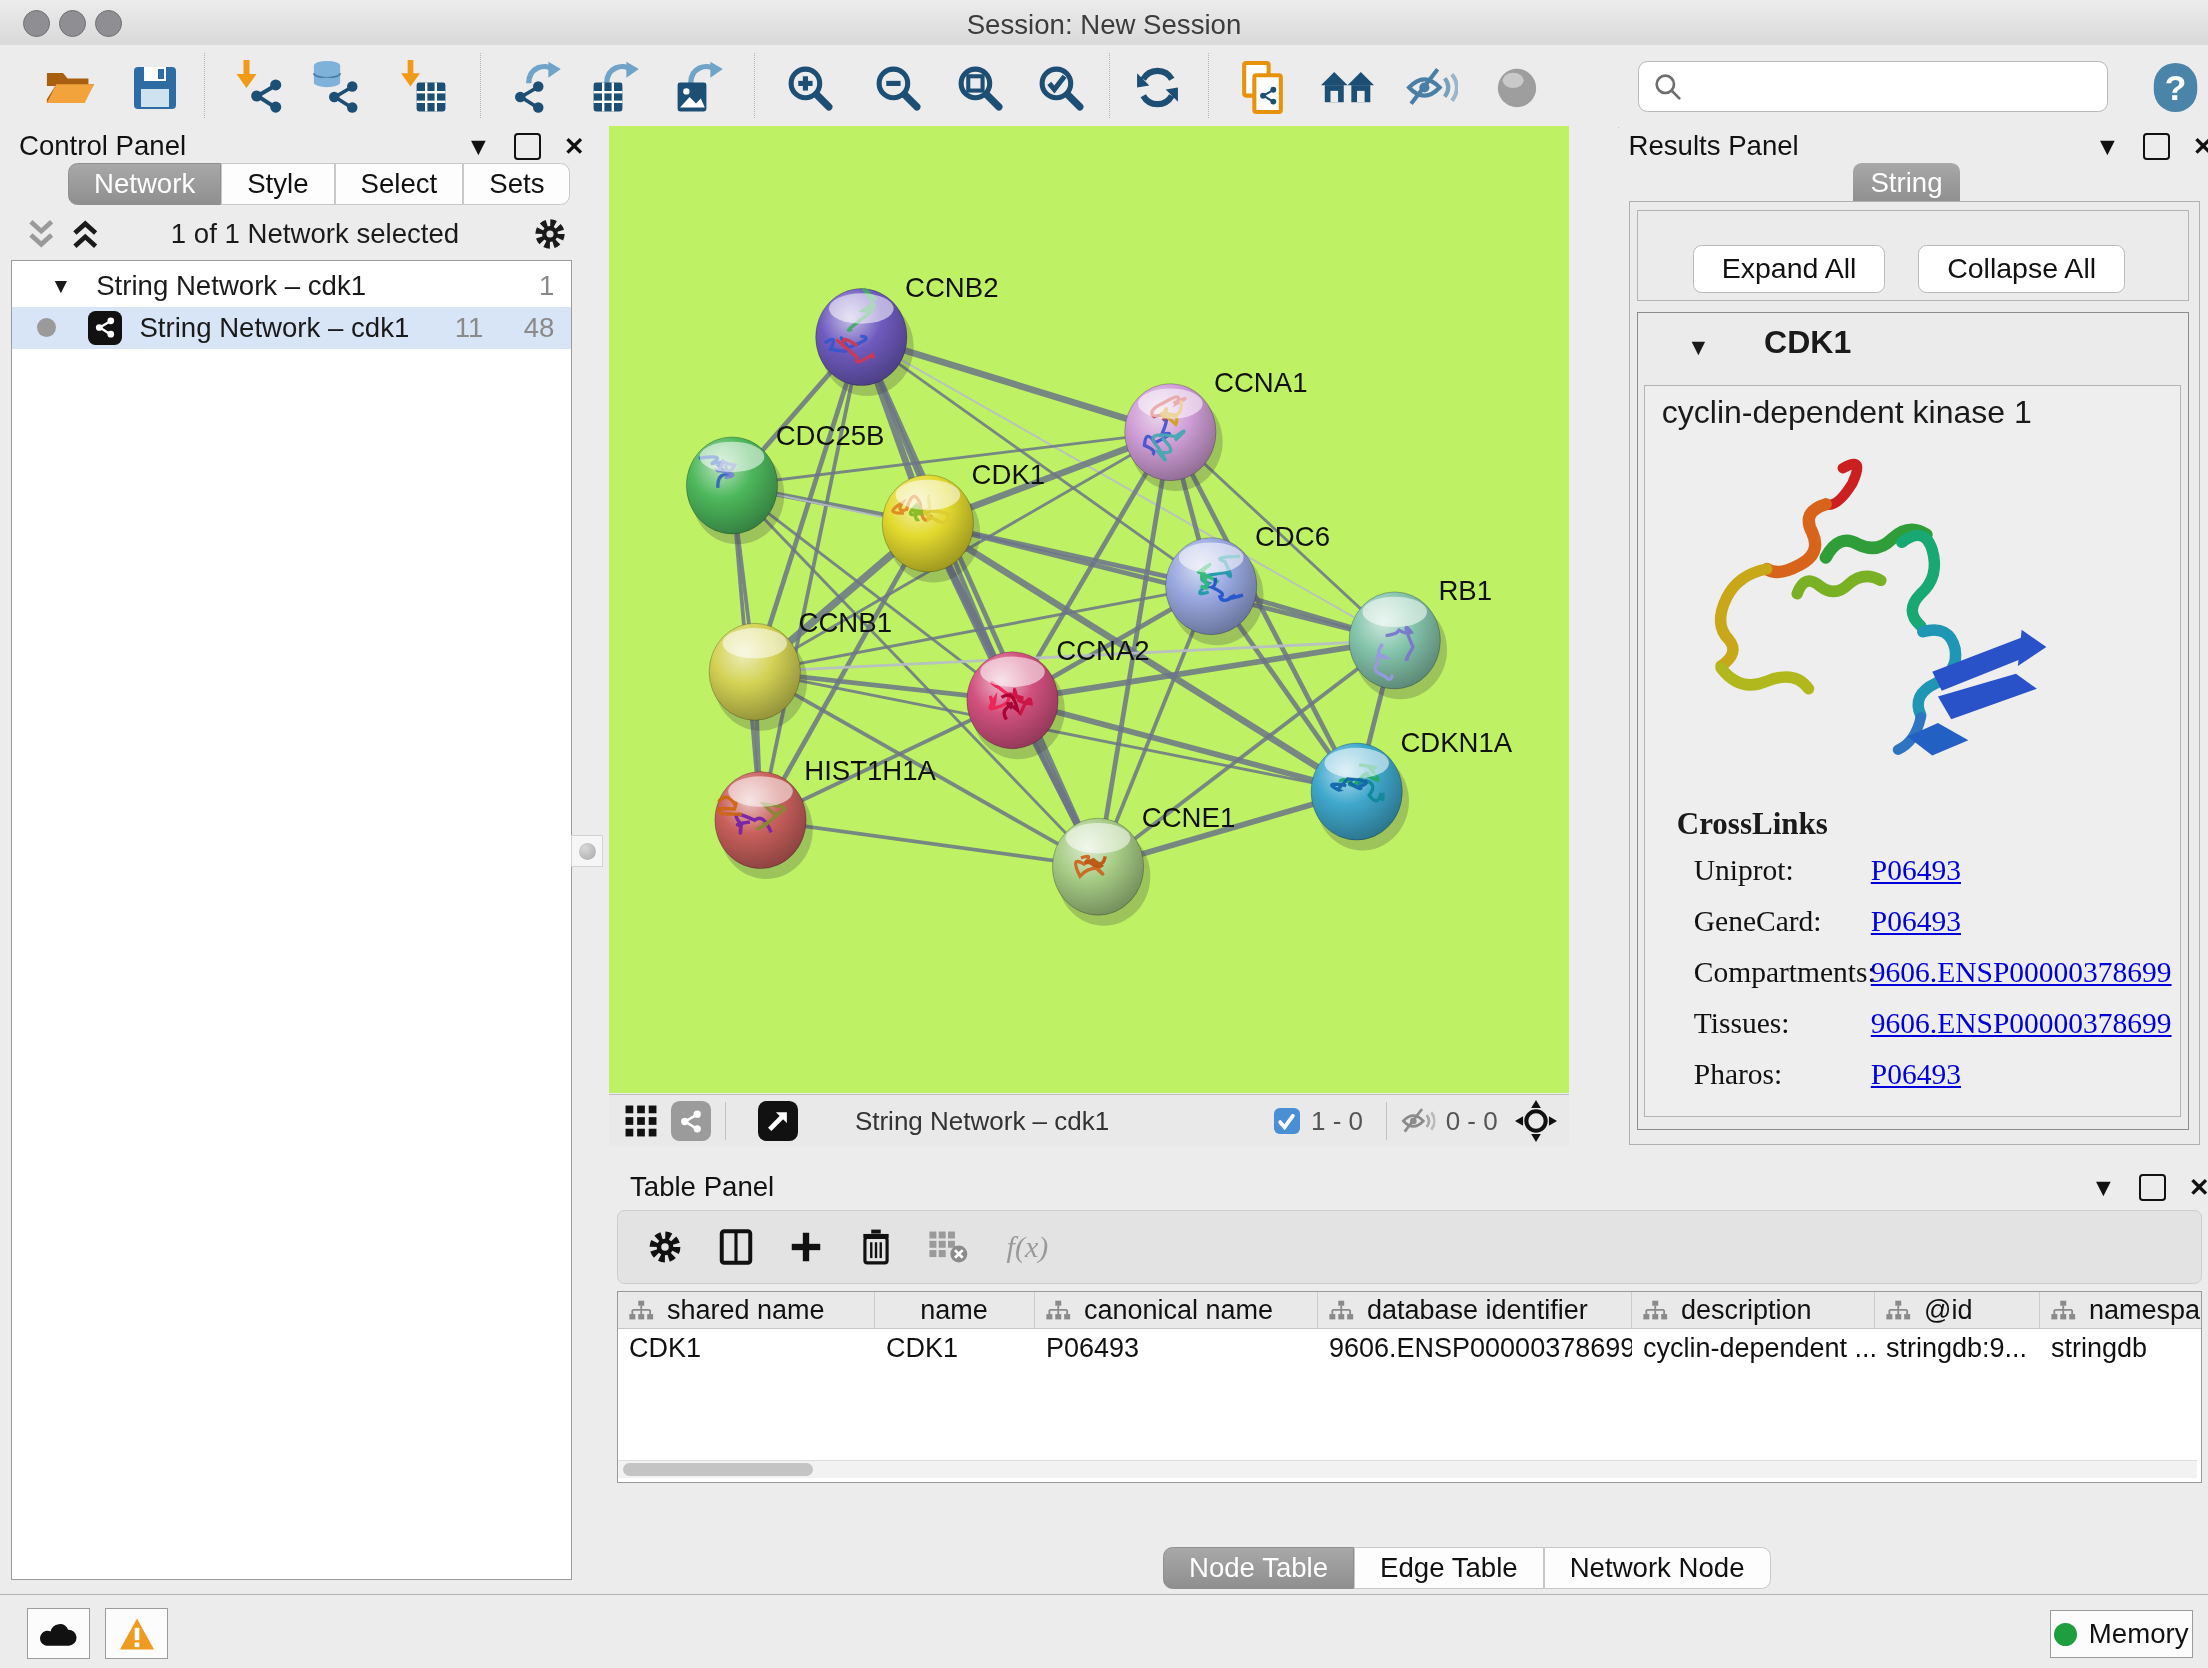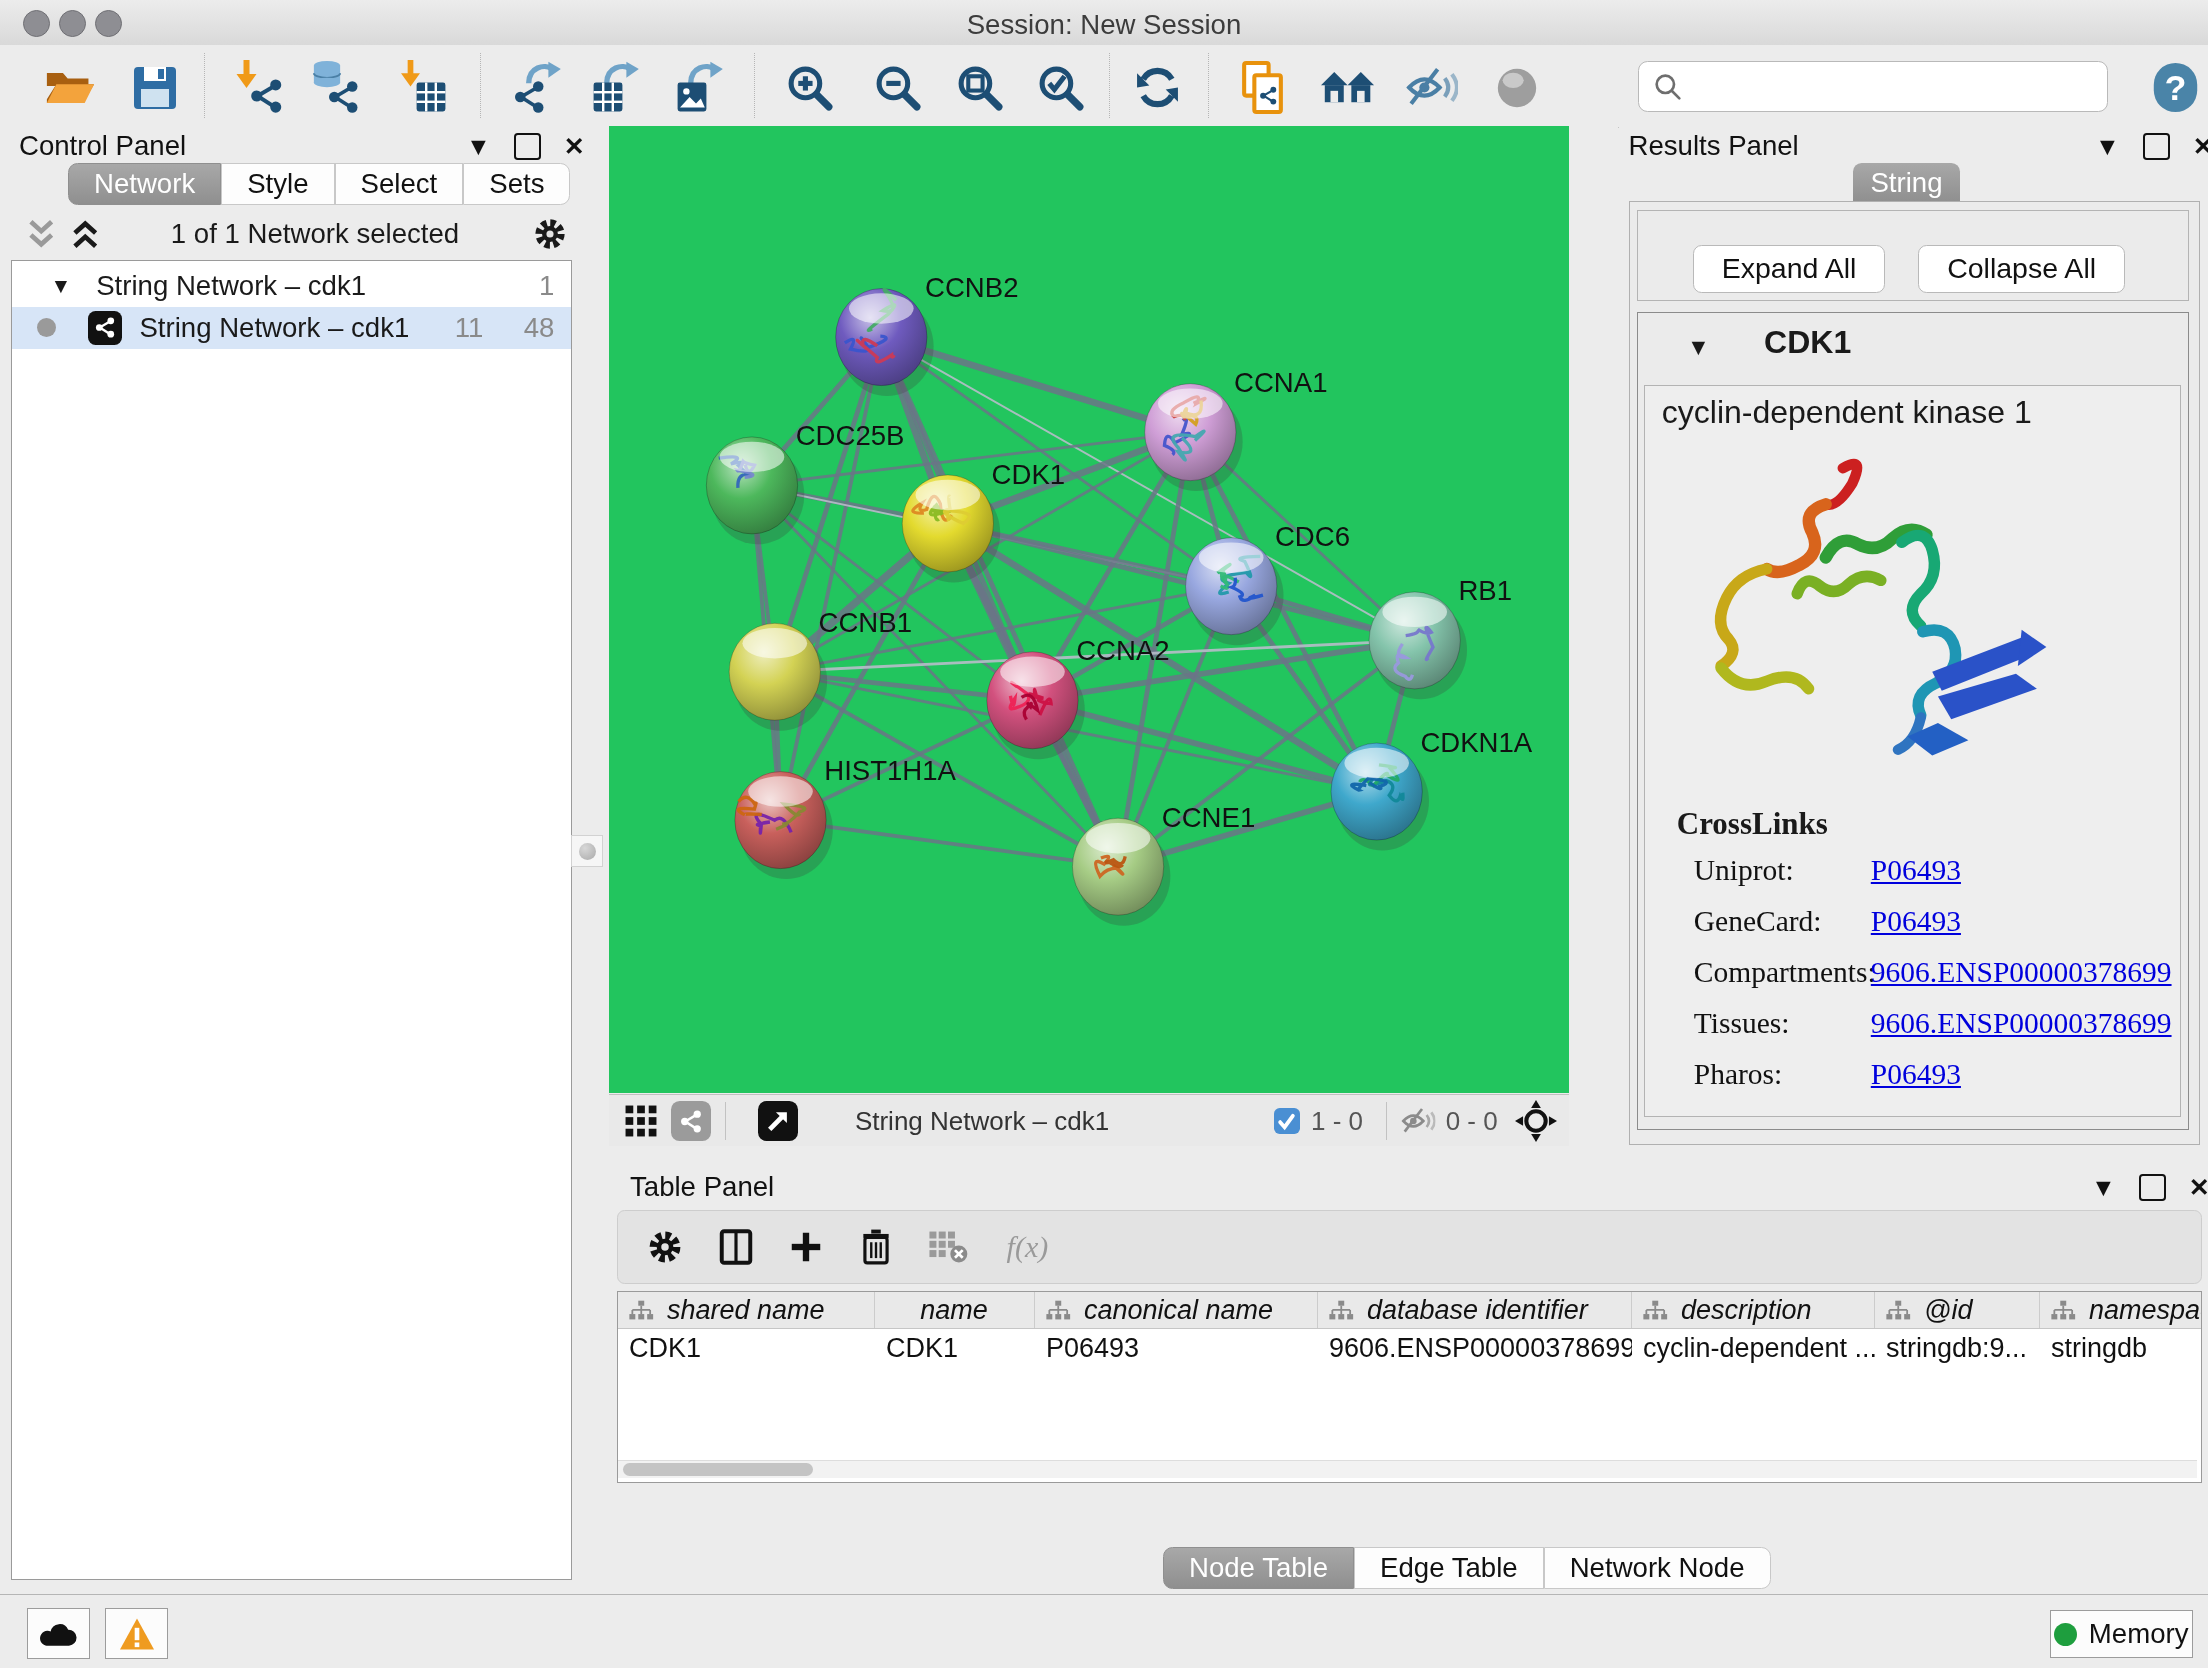--- a/index.html
+++ b/index.html
@@ -38,21 +38,21 @@
   #cp-tabs{position:absolute;left:68px;top:37px;}
   #cp-status{position:absolute;left:0;top:85px;width:590px;height:46px;display:flex;align-items:center;}
   #cp-tree{position:absolute;left:11.4px;top:134px;width:559px;height:1318px;background:#fff;
     border:1.9px solid #9a9a9a;}
   .tree-row{position:relative;height:42px;display:flex;align-items:center;font-size:27.6px;}
   .tree-row.selected{background:#d7e5f7;}
   .count{color:#8a8a8a;}
   .share-badge{width:34px;height:34px;background:#111;border-radius:7.6px;display:flex;
     align-items:center;justify-content:center;}
   
-  #network-view{left:609px;top:126px;width:961px;height:967px;background:#22c55e;padding-left:20px;}
+  #network-view{left:609px;top:126px;width:961px;height:967px;background:#bef264;}
   #net-toolbar{left:609px;top:1094px;width:961px;height:52px;background:#e9e9e9;
     border-top:1px solid #c0c0c0;display:flex;align-items:center;font-size:26px;color:#555;}
   .ntsep{width:0;height:38px;border-left:1px solid #c2c2c2;margin:0 13.3px;}
   .blk-badge{width:40px;height:40px;background:#111;border-radius:8.6px;display:flex;
     align-items:center;justify-content:center;}
   .gray-badge{width:40px;height:40px;background:#9b9b9b;border-radius:8.6px;display:flex;
     align-items:center;justify-content:center;}
   .checkbox{width:26px;height:26px;background:#4a8fd3;border-radius:5.7px;display:flex;
     align-items:center;justify-content:center;}
   
@@ -78,21 +78,21 @@
   .xl-row{position:relative;height:51px;font-family:"Liberation Serif","DejaVu Serif",serif;
     font-size:29.5px;}
   .xl-label{position:absolute;left:49px;color:#111;}
   .xl-link{position:absolute;left:226px;color:#0000dd;text-decoration:underline;}
   
   #table-panel{left:609px;top:1165px;width:1600px;height:429px;background:#ececec;}
   #tp-toolbar{position:absolute;left:7.6px;top:45px;width:1583px;height:72px;background:#e3e3e3;
     border:1px solid #cdcdcd;border-radius:7.6px;display:flex;align-items:center;}
   #tp-table{position:absolute;left:7.6px;top:126px;width:1583px;height:190px;background:#fff;
     border:1.9px solid #9a9a9a;overflow:hidden;}
-  #tp-header{display:flex;height:36px;background:#e9e9e9;border-bottom:1px solid #c6c6c6;font-style:italic;}
+  #tp-header{display:flex;height:36px;background:#e9e9e9;border-bottom:1px solid #c6c6c6;}
   .th{position:relative;display:flex;align-items:center;height:36px;font-size:27px;color:#111;
     border-right:1px solid #cccccc;flex:none;overflow:hidden;white-space:nowrap;gap:11.4px;
     padding-left:9.5px;box-sizing:border-box;}
   .th.center{justify-content:center;padding-left:0;}
   #tp-row{display:flex;height:38px;align-items:center;}
   .td{flex:none;font-size:27px;color:#111;overflow:hidden;white-space:nowrap;
     padding-left:11.4px;box-sizing:border-box;}
   #tp-hscroll{position:absolute;left:0px;bottom:3.8px;width:1579px;height:17px;background:#f2f2f2;
     border-top:1px solid #ddd;}
   #tp-thumb{position:absolute;left:5.7px;top:1.9px;width:190px;height:13.3px;background:#c4c4c4;

